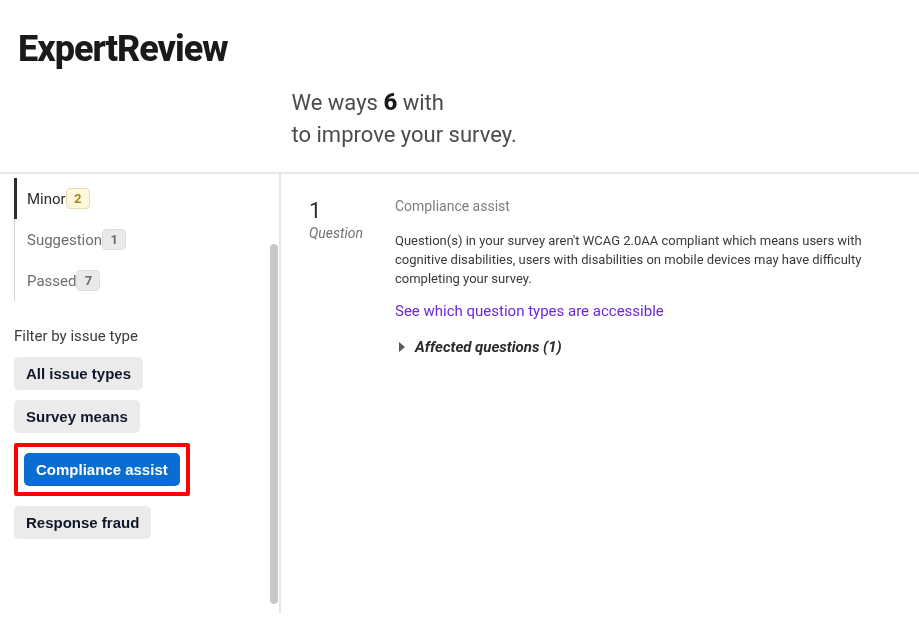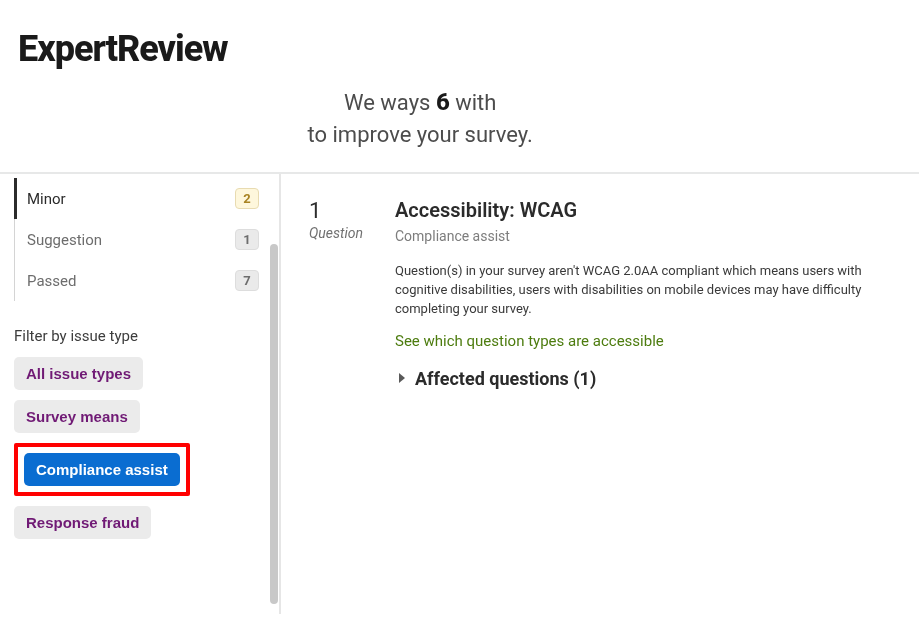--- a/index.html
+++ b/index.html
@@ -12,22 +12,21 @@
       color: #323232;
       background: #ffffff;
       width: 919px;
       height: 620px;
       overflow: hidden;
     }
     .header {
       padding: 28px 4px 0 18px;
       display: flex;
       align-items: flex-start;
-      gap: 80px;
-      text-align: center;
+      gap: 64px;
     }
     .brand-title {
       font-size: 36px;
       font-weight: 800;
       color: #1a1a1a;
       letter-spacing: -1px;
     }
     .header-subtext {
       margin-top: 58px;
       font-size: 22px;
@@ -58,21 +57,20 @@
       border-right: 1px solid #e6e6e6;
       position: relative;
     }
     .severity-list {
       margin-top: 4px;
       margin-bottom: 26px;
       border-left: 1px solid #d4d4d4;
     }
     .severity-row {
       display: flex;
-      justify-content: space-between;
       align-items: center;
       padding: 10px 0 10px 12px;
       color: #6d6d6d;
       font-size: 15px;
       position: relative;
     }
     .severity-row.active {
       color: #2b2b2b;
       font-weight: 400;
     }
@@ -110,21 +108,21 @@
     .filter-pills {
       display: flex;
       flex-direction: column;
       gap: 10px;
       align-items: flex-start;
     }
     .pill {
       display: inline-block;
       padding: 8px 12px;
       background: #ebebeb;
-      color: #701a75;
+      color: #0f172a;
       border-radius: 5px;
       font-size: 15px;
       font-weight: 600;
       border: none;
       cursor: pointer;
     }
     .pill.selected {
       background: #0a6dd1;
       color: #ffffff;
     }
@@ -189,36 +187,37 @@
       margin-bottom: 18px;
     }
     .issue-desc {
       font-size: 13px;
       color: #3a3a3a;
       line-height: 1.45;
       margin-bottom: 12px;
       max-width: 520px;
     }
     .issue-link {
-      color: #4d7c0f;
+      color: #6d28d9;
       font-size: 15px;
       text-decoration: none;
       display: inline-block;
       margin-bottom: 18px;
       cursor: pointer;
     }
     .affected-row {
       display: flex;
       align-items: center;
       gap: 10px;
-      font-size: 18px;
+      font-size: 15px;
       font-weight: 700;
       color: #2b2b2b;
       cursor: pointer;
       padding-left: 4px;
+      font-style: italic;
     }
     .caret {
       width: 0;
       height: 0;
       border-top: 5px solid transparent;
       border-bottom: 5px solid transparent;
       border-left: 6px solid #5a5a5a;
     }
   </style>
 </head>
@@ -268,21 +267,20 @@
       <div class="fake-scroll-thumb"></div>
     </div>
   </aside>
 
   <section class="main">
     <div class="question-count">
       <div class="num">1</div>
       <div class="label">Question</div>
     </div>
     <div class="issue-body">
-      <div class="issue-title">Accessibility: WCAG</div>
       <div class="issue-category">Compliance assist</div>
       <div class="issue-desc">Question(s) in your survey aren't WCAG 2.0AA compliant which means users with cognitive disabilities, users with disabilities on mobile devices may have difficulty completing your survey.</div>
       <a class="issue-link">See which question types are accessible</a>
       <div class="affected-row">
         <span class="caret"></span>
         <span>Affected questions (1)</span>
       </div>
     </div>
   </section>
 

